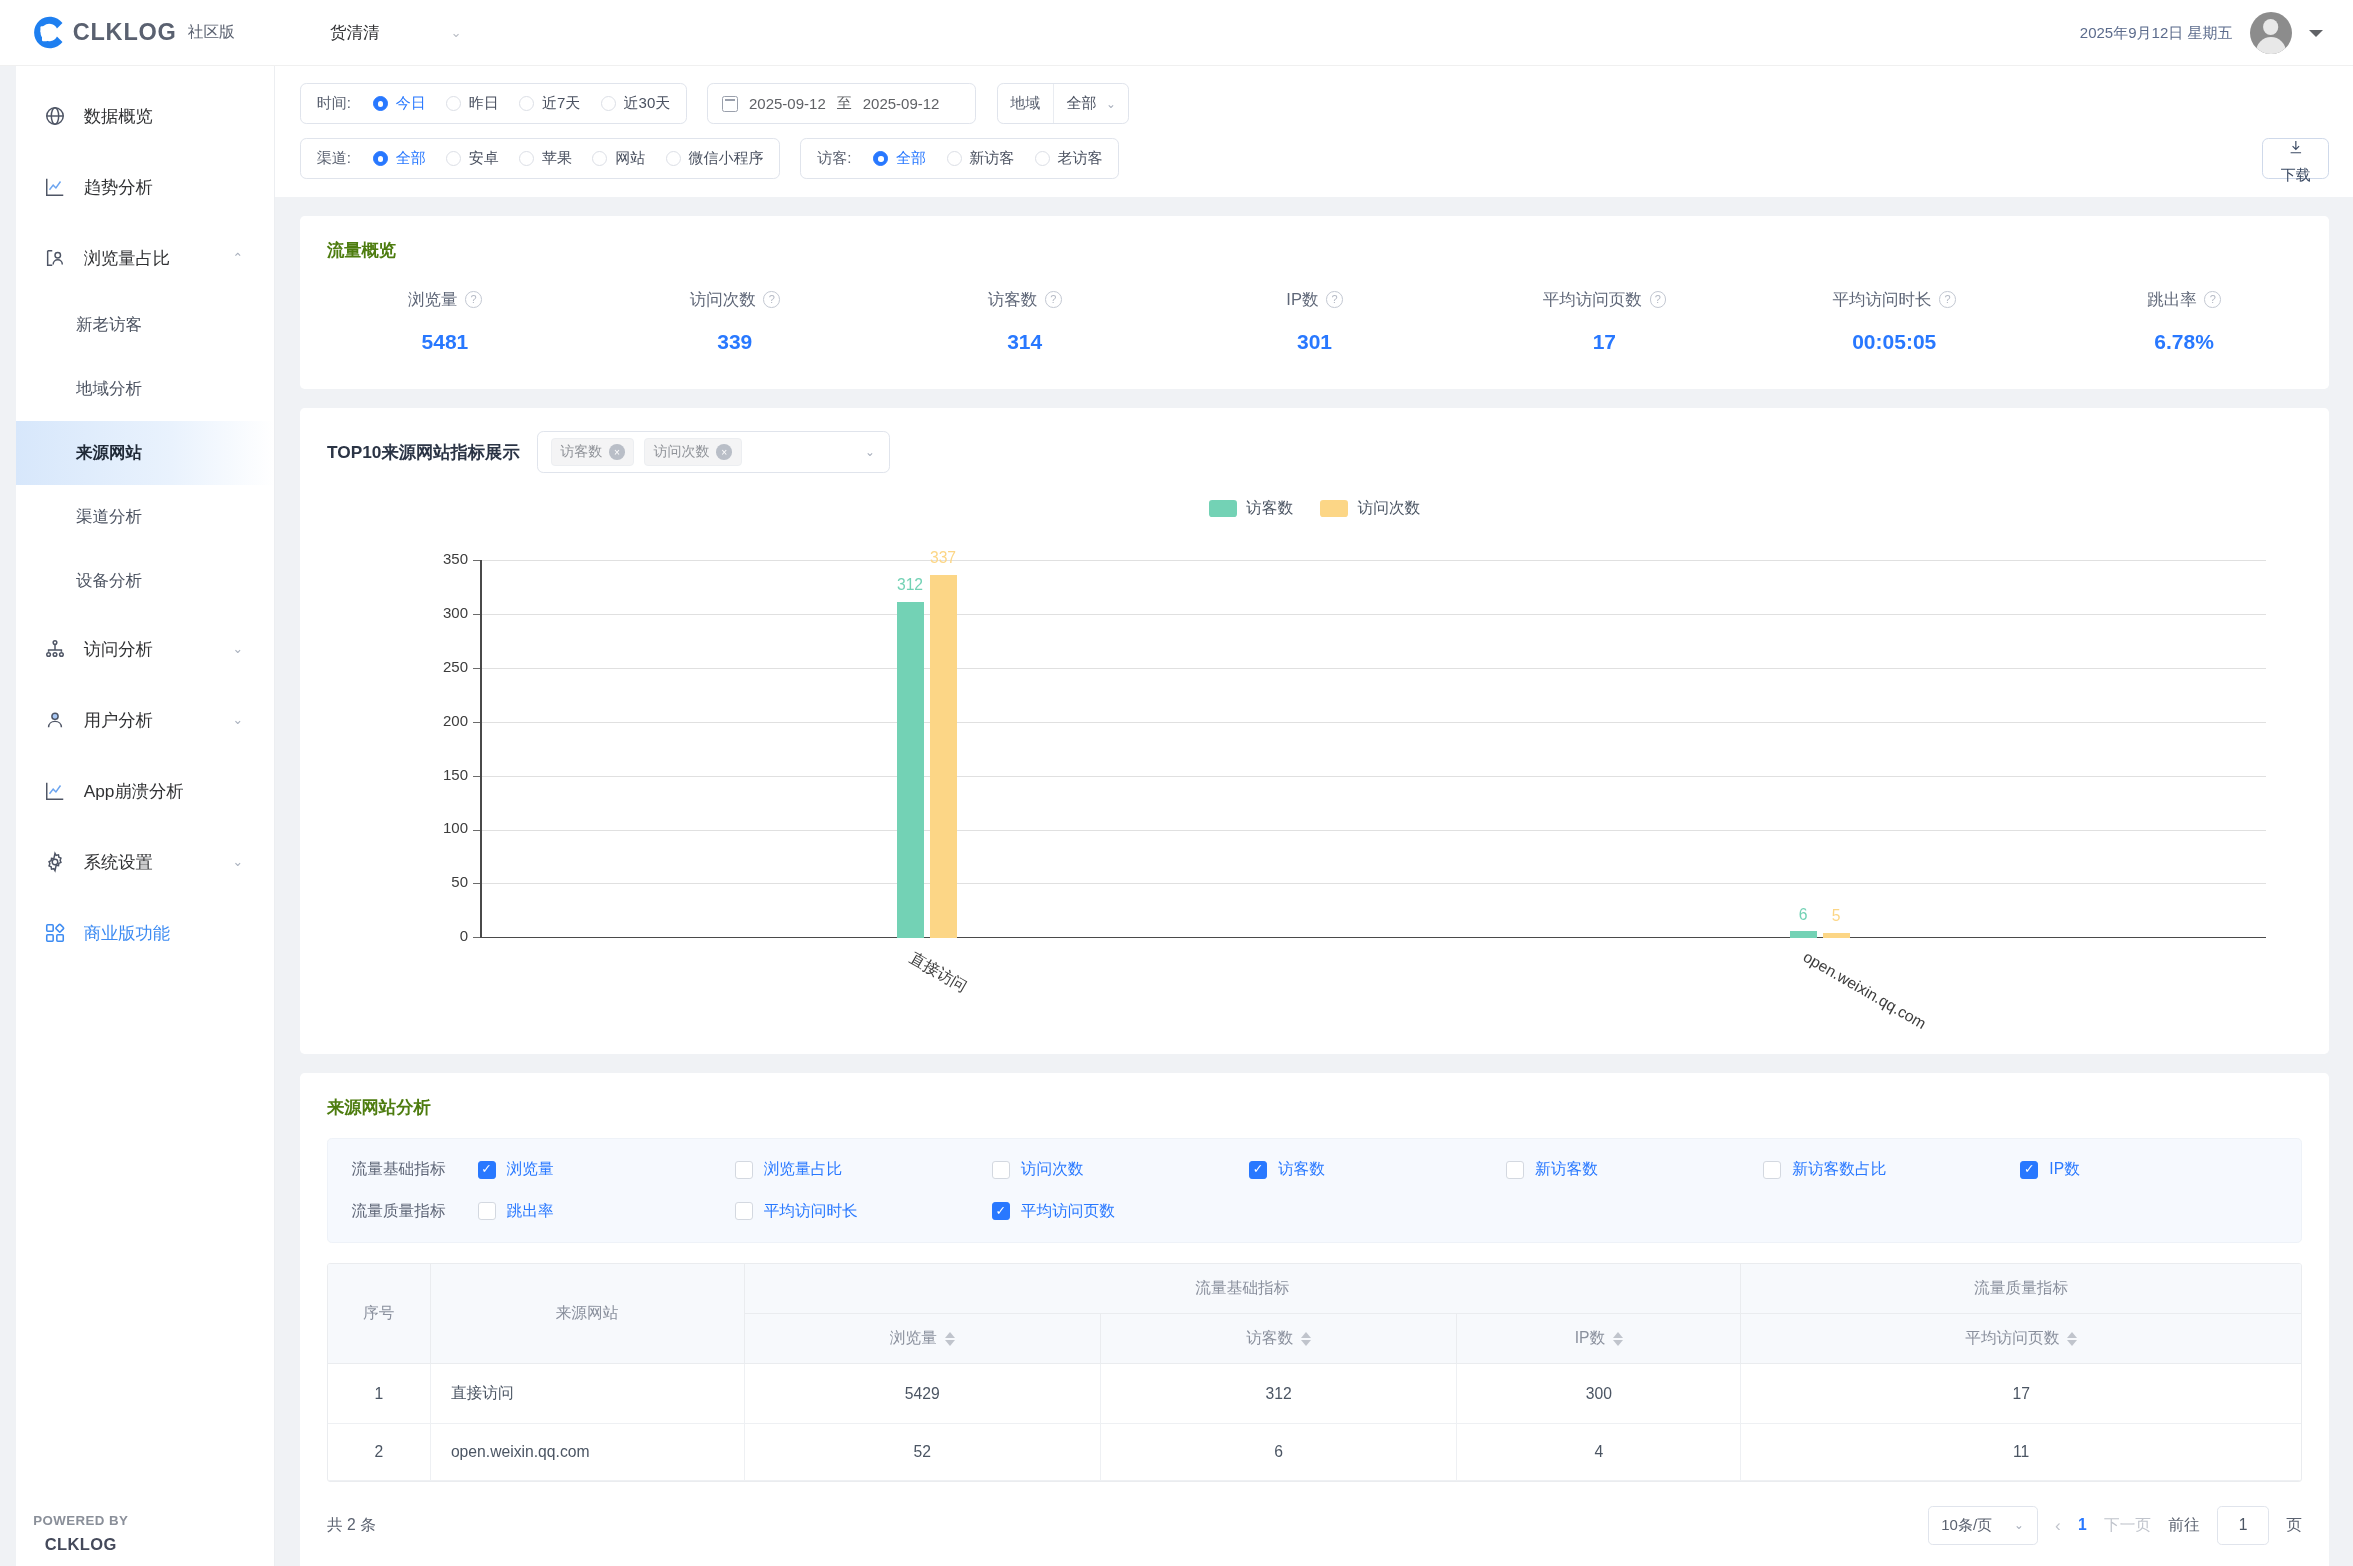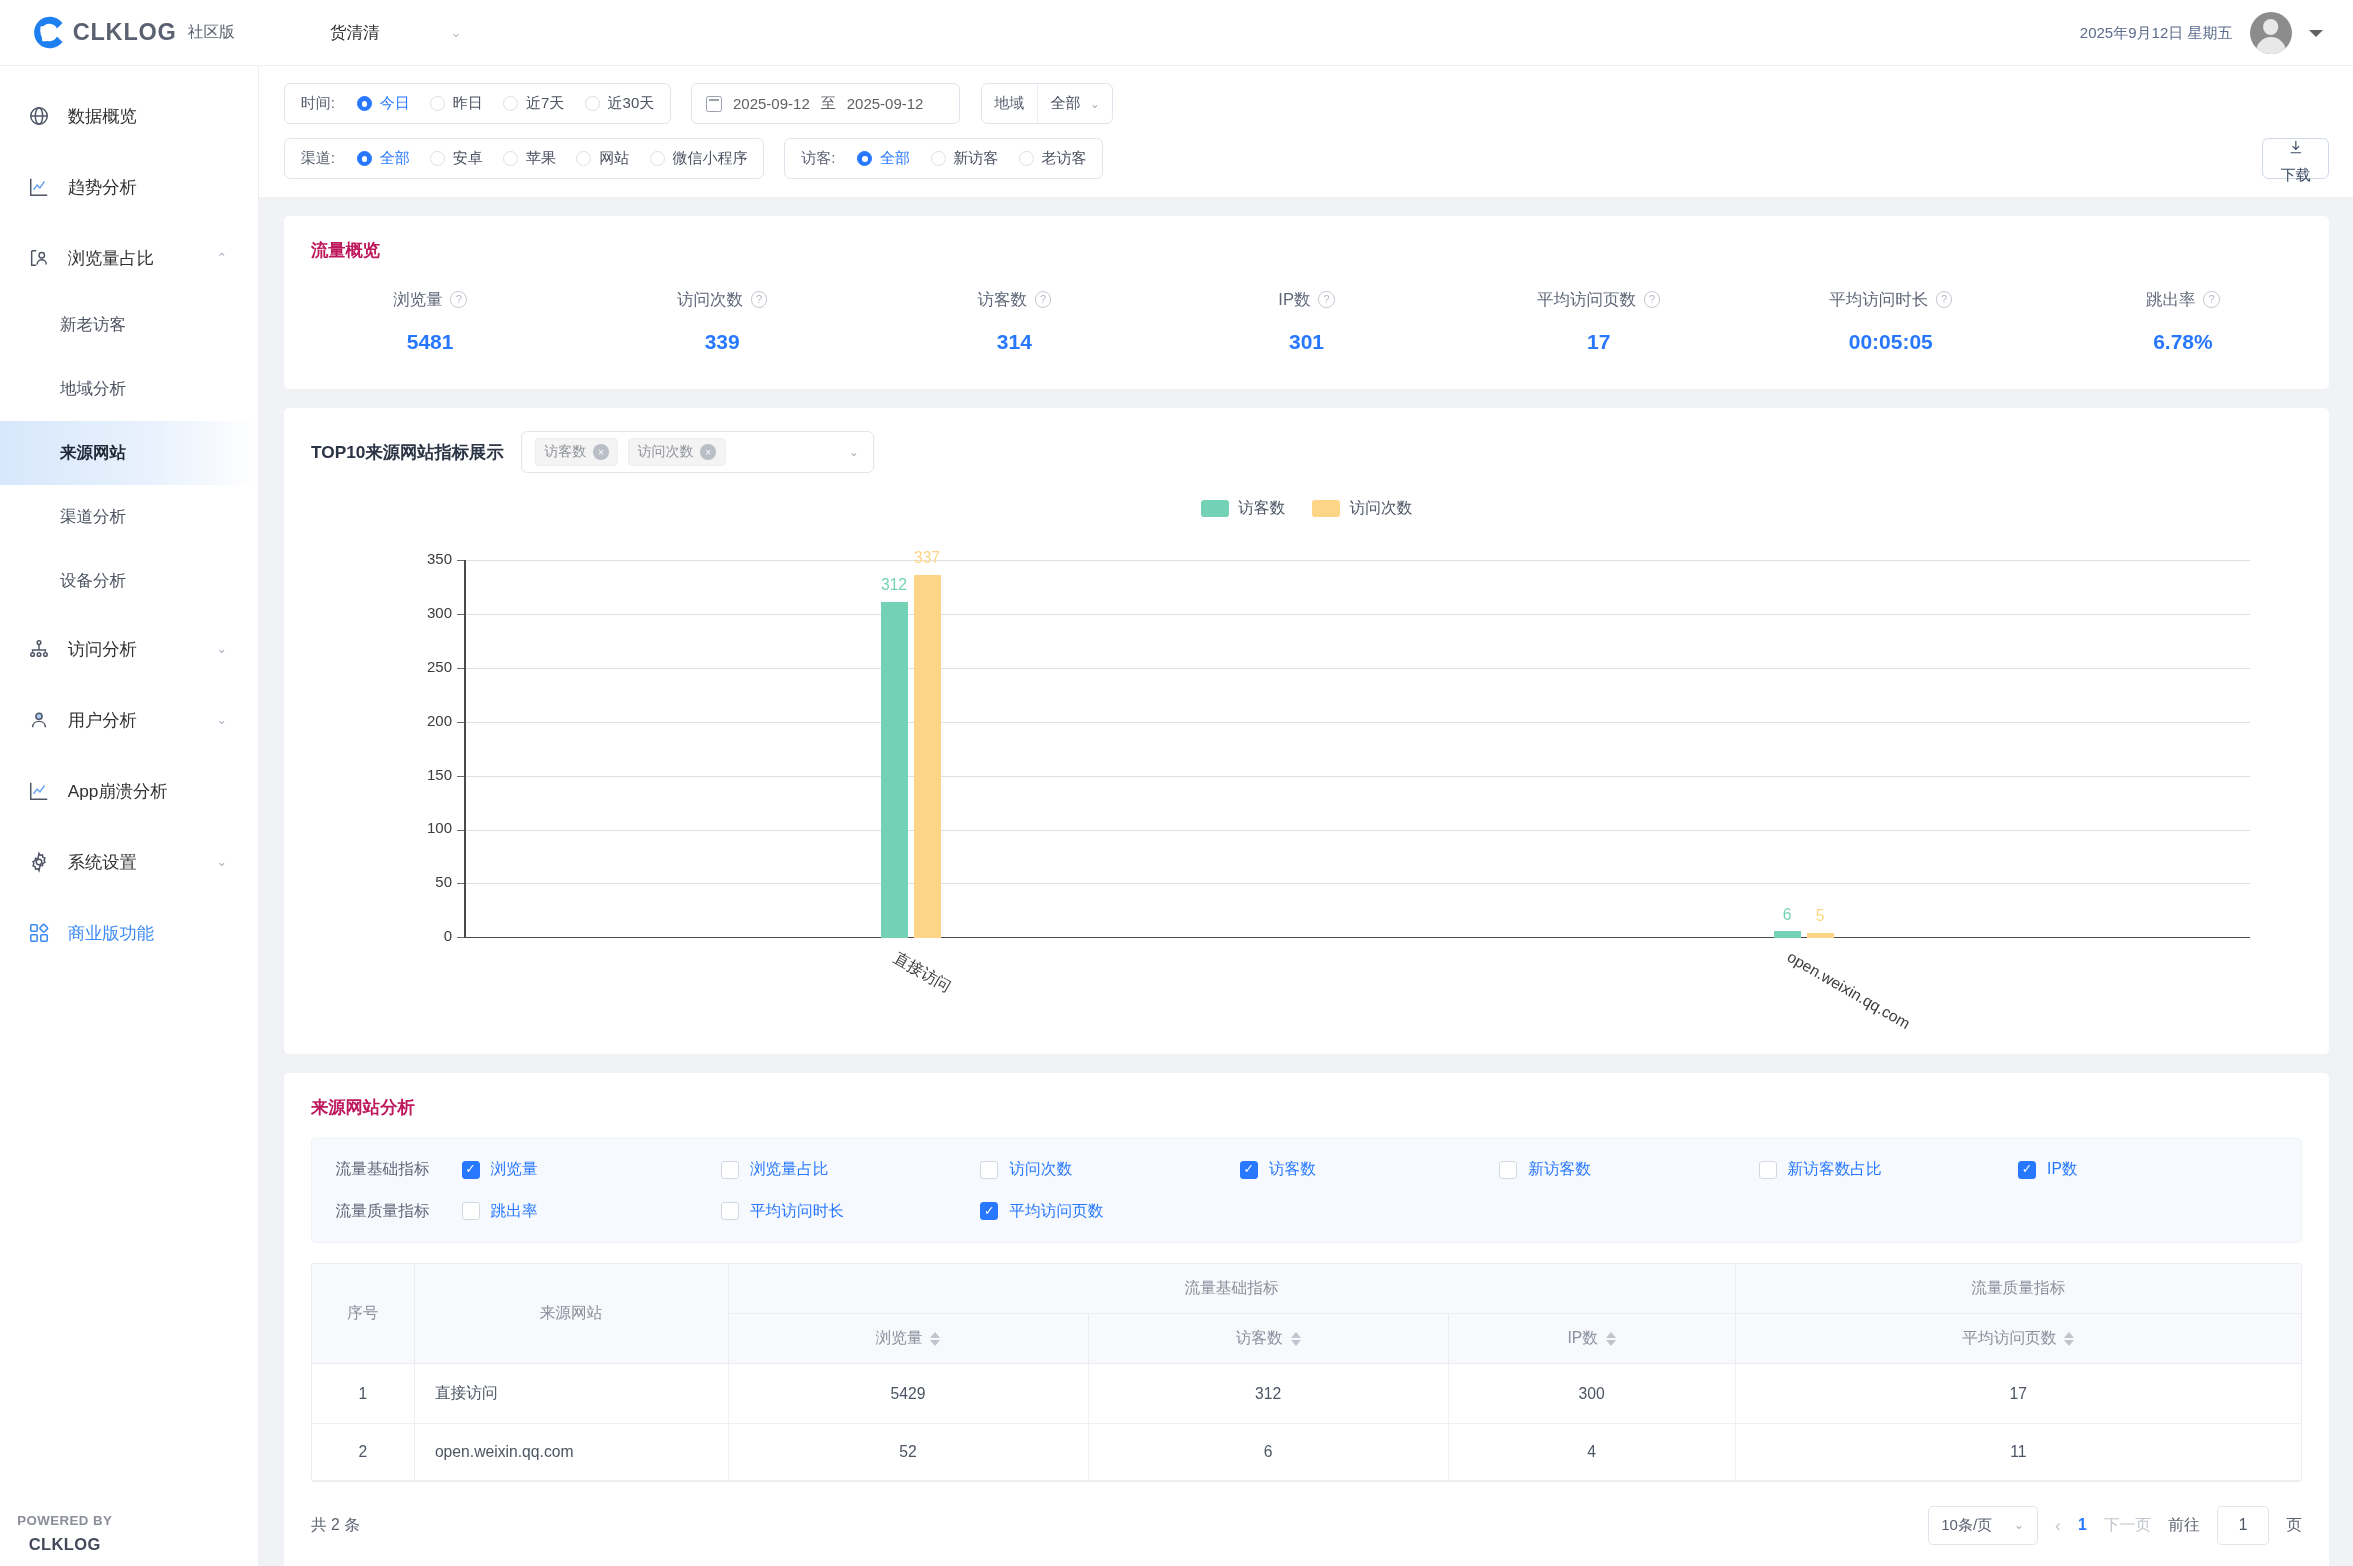--- a/index.html
+++ b/index.html
@@ -41,21 +41,21 @@
     border-radius: 50%; background: #e8e8e8;
   }
   .avatar::after {
     content: ""; position: absolute; left: 50%; bottom: 0;
     transform: translateX(-50%); width: 30px; height: 17.3px;
     border-radius: 15px 15px 0 0; background: #e8e8e8;
   }
   .caret-dn { width: 0; height: 0; border-left: 7px solid transparent; border-right: 7px solid transparent; border-top: 7.8px solid #606266; }
 
   
-  .body-row { flex: 1; display: flex; min-height: 0; }
+  .body-row { flex: 1; display: flex; min-height: 0; padding-left: 16px; }
 
   
   .sidebar {
     width: 259px; flex: 0 0 259px; background: #ffffff;
     border-right: 0.8px solid #eceef1; position: relative;
     display: flex; flex-direction: column;
   }
   .nav { padding-top: 14px; }
   .nav-item {
     display: flex; align-items: center; height: 71px;
@@ -121,21 +121,21 @@
     position: absolute; right: 0; top: 0;
     border: 0.8px solid #cfd9ea; border-radius: 6.3px; height: 41px; padding: 0 17.3px;
     display: flex; align-items: center; gap: 7.8px; font-size: 15px; color: #3b4a63; background:#fff; cursor:pointer;flex-direction:column;
   }
 
   
   .content { flex: 1; overflow-y: auto; padding: 19px 25px 0 25px; }
   .card { background: #ffffff; border-radius: 4.7px; margin-bottom: 19px; }
 
   
-  .card-title { font-size: 17.3px; font-weight: 700; color: #be185d; padding: 22px 27px 0 27px; }
+  .card-title { font-size: 17.3px; font-weight: 700; color: #4d7c0f; padding: 22px 27px 0 27px; }
   .stats { display: flex; padding: 27px 0 35px 0; }
   .stat { flex: 1; display: flex; flex-direction: column; align-items: center; gap: 19px; }
   .stat-head { display: flex; align-items: center; gap: 7.8px; font-size: 16.5px; color: #5e6677; }
   .qmark {
     width: 16.5px; height: 16.5px; border-radius: 50%; border: 1.2px solid #c3c8d2; color: #b4b9c4;
     font-size: 11px; display: flex; align-items: center; justify-content: center; line-height: 1;
   }
   .stat-val { font-size: 21px; font-weight: 700; color: #2878ff; }
 
   

